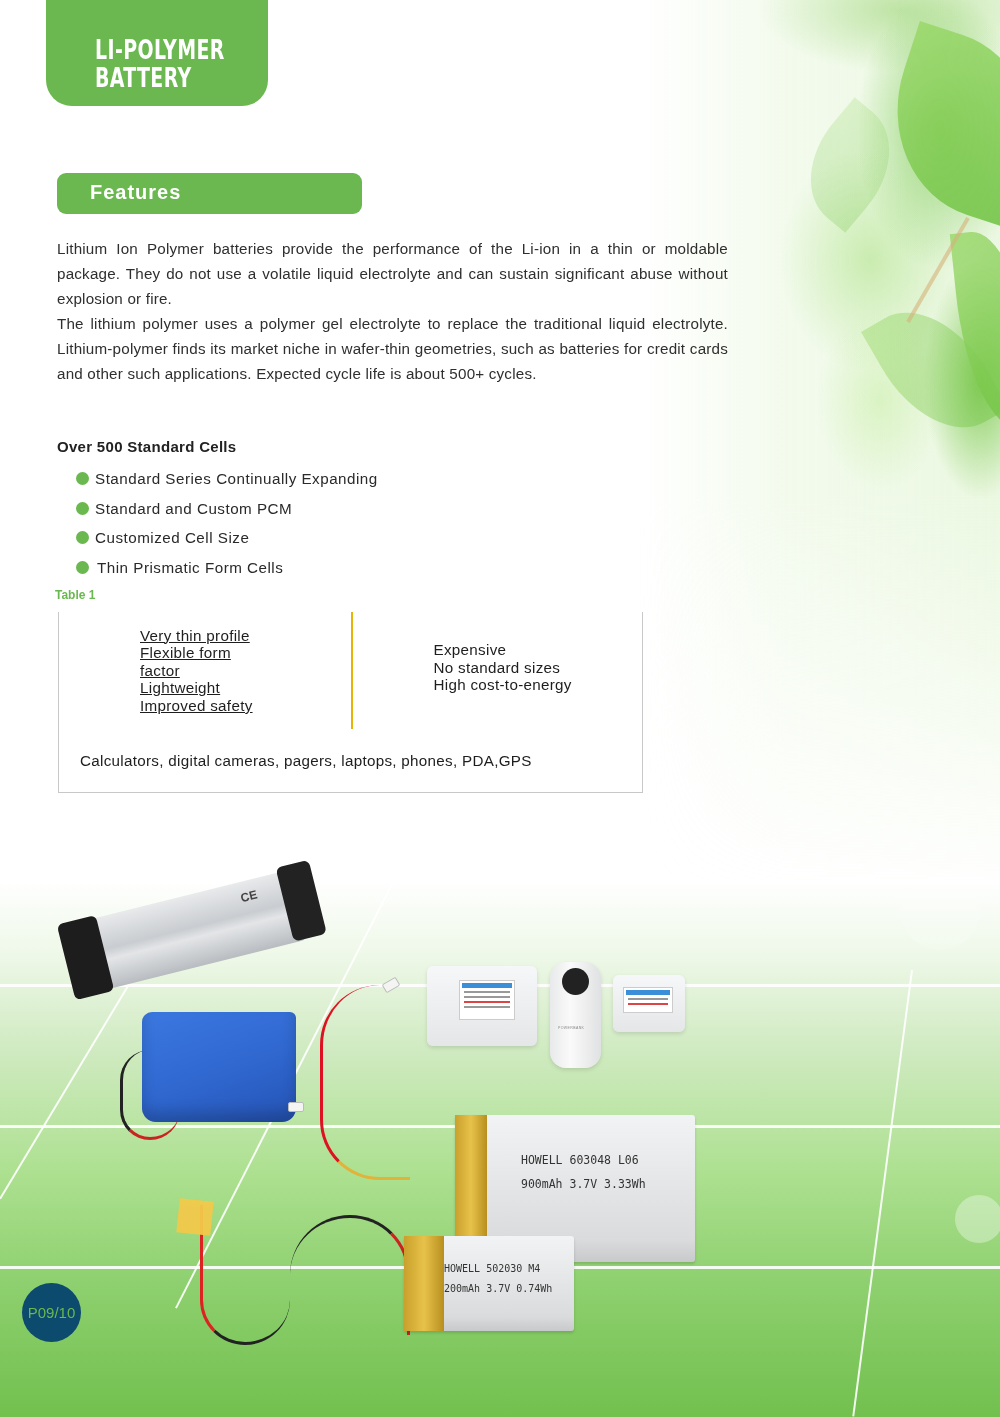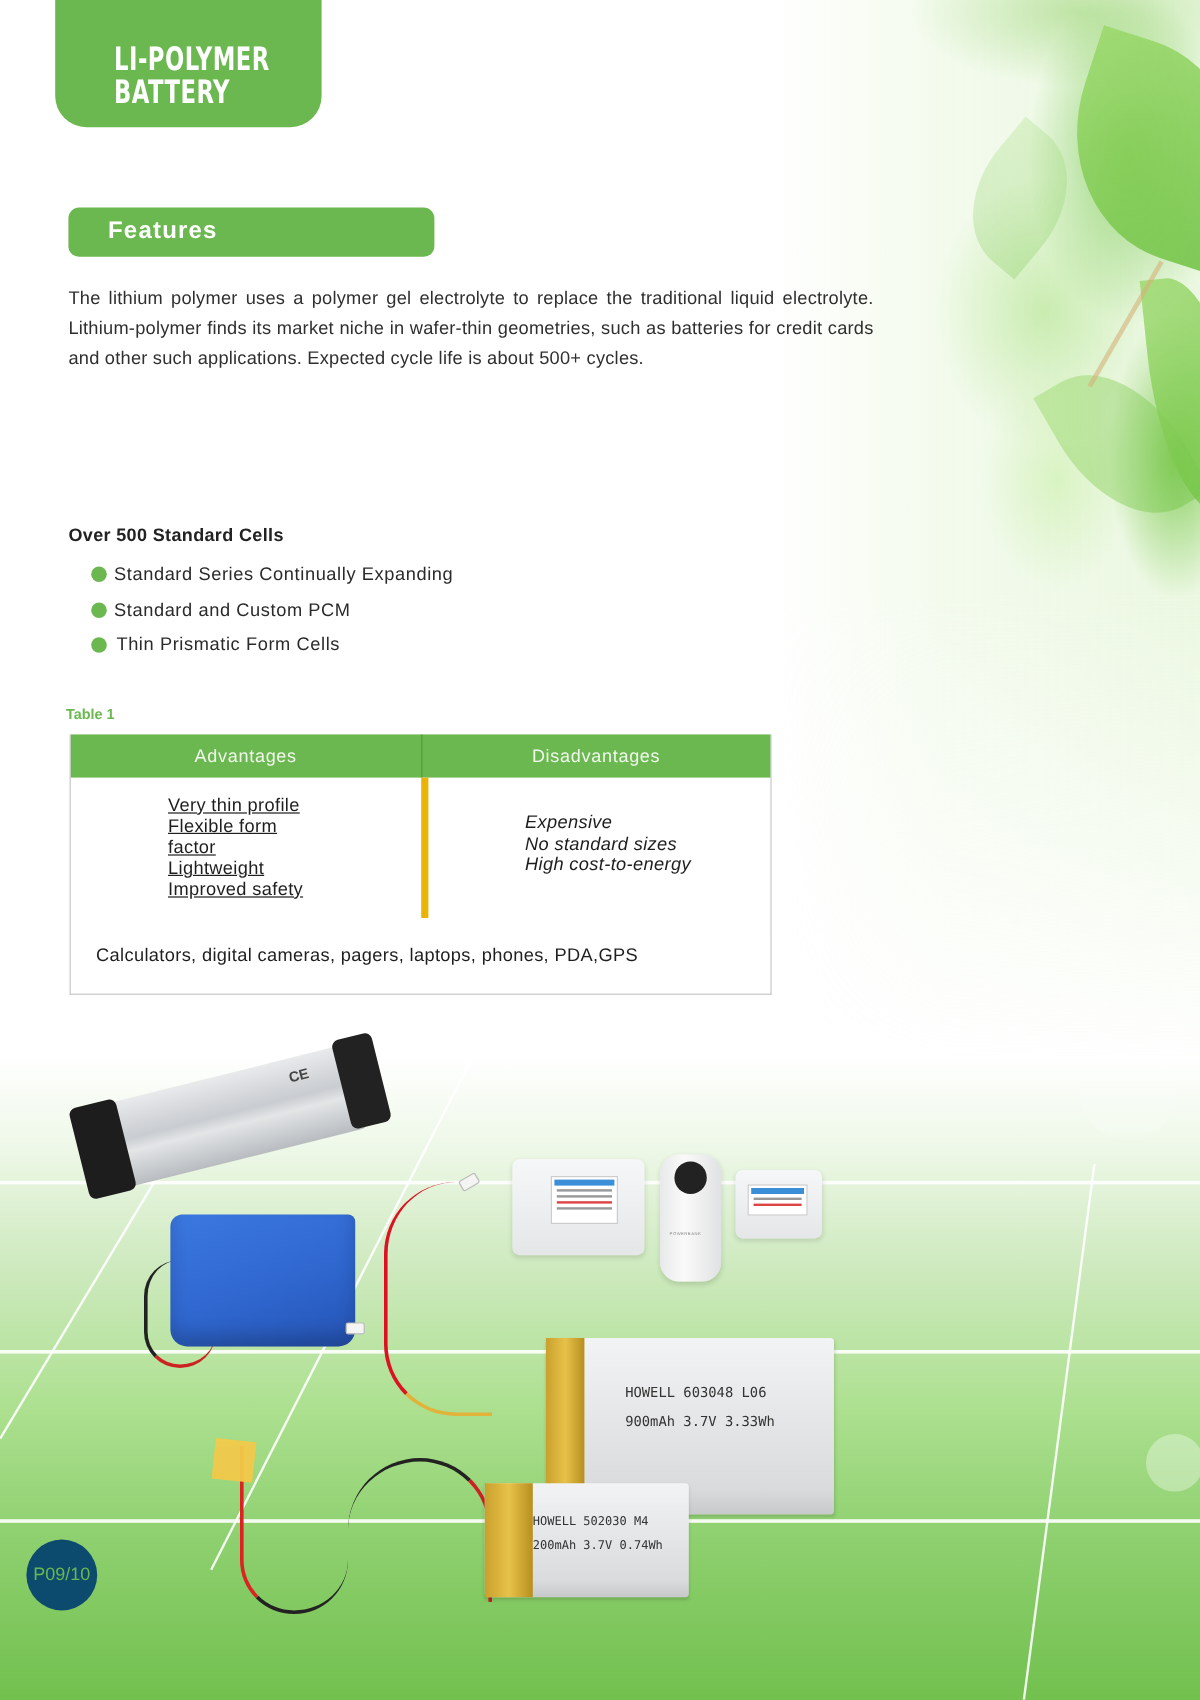--- a/index.html
+++ b/index.html
@@ -117,21 +117,21 @@
     background: #6ab84f; color: #f2f8ee; font-size: 15px; letter-spacing: 0.6px;
     height: 36px; display: flex; align-items: center; justify-content: center;
   }
   .hdr.half { width: 50%; }
   .hdr.half + .hdr.half { border-left: 1px solid #4f9a3a; }
   .hdr.full { width: 100%; height: 37px; }
   .cell {
     width: 50%; height: 117px; font-size: 15.2px; line-height: 17.6px; color: #1e1e1e; letter-spacing: 0.3px;
     display: flex; align-items: center;
   }
-  .cell + .cell { border-left: 6px solid #eab308; font-style: italic; }
+  .cell + .cell { border-left: 2px solid #eab308; }
   .cell.adv { padding-left: 81px; text-decoration: underline; }
   .cell.dis { padding-left: 81px; padding-bottom: 6px; }
   .cell .lines span { display: block; }
   .app-cell {
     height: 63px; display: flex; align-items: center; padding-left: 21px; font-size: 15.2px; color: #1e1e1e; letter-spacing: 0.3px;
   }
 
   
   .product { position: absolute; }
   .ebike-pack {
@@ -239,45 +239,46 @@
 <div class="title-text">
   <span>LI-POLYMER</span>
   <span>BATTERY</span>
 </div>
 
 <div class="section-bar">
   <span class="section-bar-label">Features</span>
 </div>
 
 <div class="intro">
+  <p>Lithium Ion Polymer batteries provide the performance of the Li-ion in a thin or moldable package. They do not use a volatile liquid electrolyte and can sustain significant abuse without explosion or fire.</p>
   <p>The lithium polymer uses a polymer gel electrolyte to replace the traditional liquid electrolyte. Lithium-polymer finds its market niche in wafer-thin geometries, such as batteries for credit cards and other such applications. Expected cycle life is about 500+ cycles.</p>
 </div>
 
 <div class="cells-heading">Over 500 Standard Cells</div>
 <ul class="cells-list">
   <li>
       <span class="dot"></span>
       <span>Standard Series Continually Expanding</span>
     </li>
   <li>
       <span class="dot"></span>
       <span>Standard and Custom PCM</span>
     </li>
   <li>
       <span class="dot"></span>
+      <span>Customized Cell Size</span>
+    </li>
+  <li>
+      <span class="dot"></span>
       <span style="margin-left:2px">Thin Prismatic Form Cells</span>
     </li>
 </ul>
 
 <div class="table-title">Table 1</div>
 <div class="spec-table">
-  <div class="row">
-    <div class="hdr half">Advantages</div>
-    <div class="hdr half">Disadvantages</div>
-  </div>
   <div class="row">
     <div class="cell adv">
       <div class="lines">
         <span>Very thin profile</span>
         <span>Flexible form</span>
         <span>factor</span>
         <span>Lightweight</span>
         <span>Improved safety</span>
       </div>
     </div>

